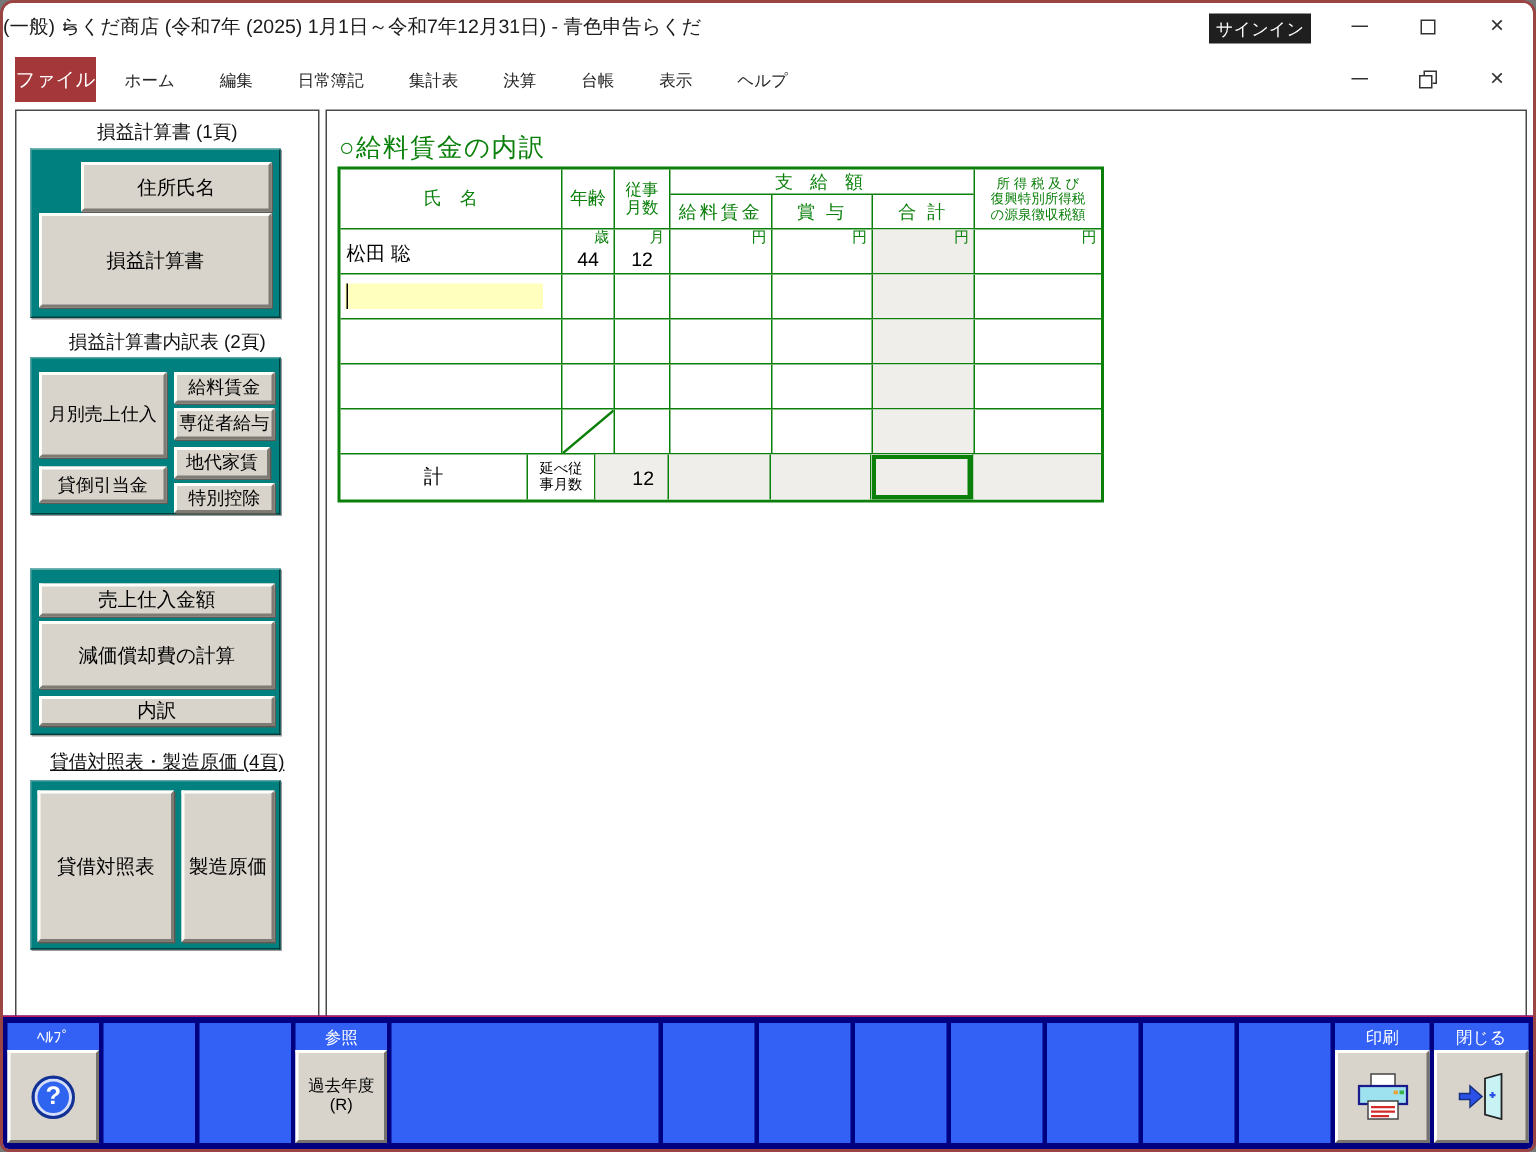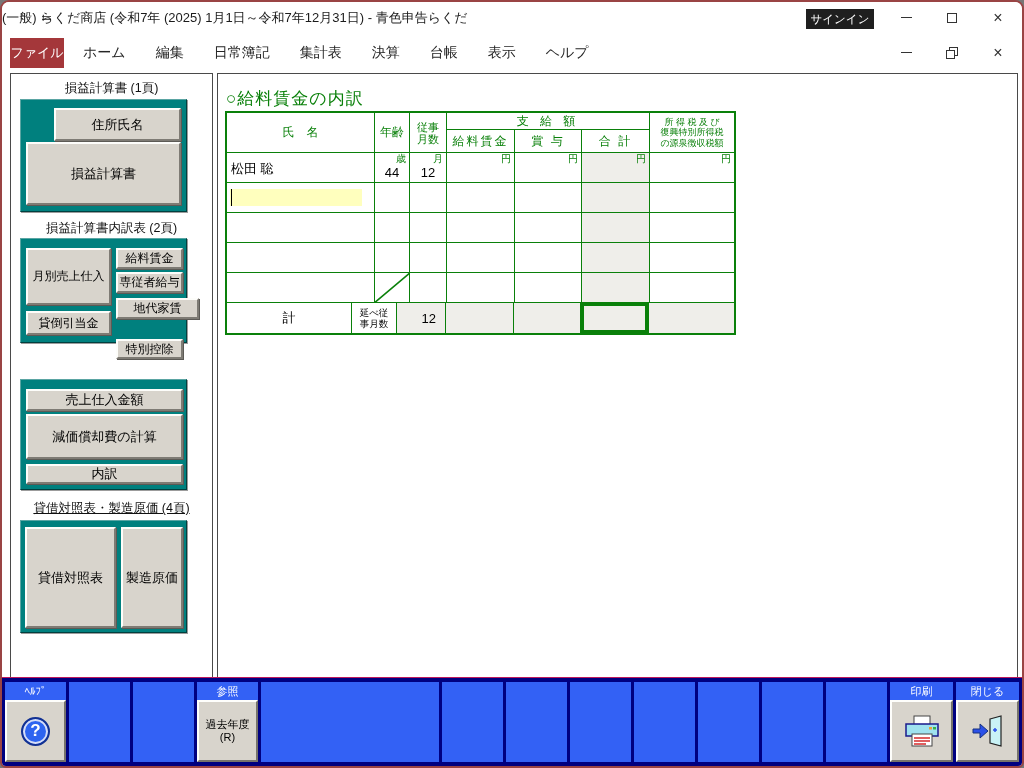--- a/index.html
+++ b/index.html
@@ -28,21 +28,21 @@
   .g-restore{position:relative;width:12px;height:12px;}
   .g-restore .b1{position:absolute;left:0;bottom:0;width:9px;height:9px;border:1px solid #333;background:#fff;}
   .g-restore .b2{position:absolute;right:0;top:0;width:9px;height:9px;border:1px solid #333;}
   .g-x{font-size:16px;line-height:16px;color:#333;}
 
   
   .menubar{position:absolute; left:0; top:32px; width:100%; height:38px; background:#fff;}
   .file-tab{position:absolute; left:8px; top:4px; width:54px; height:30px; background:var(--file-tab-red);
     color:#fff; font-size:13px; display:flex; align-items:center; justify-content:center;}
   .menu-items{position:absolute; left:66px; top:4px; height:30px; display:flex;}
-  .menu-item{padding:0 15px; display:flex; align-items:center; font-size:14px; color:#262626;}
+  .menu-item{padding:0 15px; display:flex; align-items:center; font-size:11px; color:#262626;}
 
   
   .sidebar{position:absolute; left:8px; top:71px; width:203px; height:618px; border:1px solid #4a4a4a; background:#fff;}
   .main{position:absolute; left:215px; top:71px; width:801px; height:618px; border:1px solid #4a4a4a; background:#fff;}
 
   .sec-header{position:absolute; width:100%; text-align:center; font-size:12.5px; color:#111; white-space:nowrap;}
   .teal-panel{position:absolute; left:9px; width:167px; background:var(--teal);
     border:1px solid #5aa5a3; border-right-color:#00403f; border-bottom-color:#00403f; box-shadow:1px 1px 0 #9c9c9c;}
   .sbtn{position:absolute; background:var(--button-face); color:#000;
     border:2px solid; border-color:#fdfdfa #7e7b74 #7e7b74 #fdfdfa; box-shadow:1px 1px 0 #5c5a55;
@@ -152,22 +152,22 @@
     <div class="teal-panel" style="top:25px; height:113px;">
       <div class="sbtn" style="left:5px; top:42px; width:155px; height:63px;">損益計算書</div>
       <div class="sbtn" style="left:33px; top:8px; width:127px; height:33px;">住所氏名</div>
     </div>
 
     <div class="sec-header" style="top:146px;">損益計算書内訳表 (2頁)</div>
     <div class="teal-panel" style="top:164px; height:105px;">
       <div class="sbtn small" style="left:5px; top:9px; width:85px; height:57px;">月別売上仕入</div>
       <div class="sbtn small" style="left:95px; top:9px; width:67px; height:21px;">給料賃金</div>
       <div class="sbtn small" style="left:95px; top:33px; width:67px; height:21px;">専従者給与</div>
-      <div class="sbtn small" style="left:95px; top:59px; width:83px; height:21px;">地代家賃</div>
-      <div class="sbtn small" style="left:95px; top:100px; width:67px; height:20px;">特別控除</div>
+      <div class="sbtn small" style="left:95px; top:59px; width:64px; height:21px;">地代家賃</div>
+      <div class="sbtn small" style="left:95px; top:83px; width:67px; height:20px;">特別控除</div>
       <div class="sbtn small" style="left:5px; top:72px; width:85px; height:24px;">貸倒引当金</div>
     </div>
 
     <div class="teal-panel" style="top:305px; height:111px;">
       <div class="sbtn" style="left:5px; top:9px; width:157px; height:22px;">売上仕入金額</div>
       <div class="sbtn" style="left:5px; top:34px; width:157px; height:45px;">減価償却費の計算</div>
       <div class="sbtn" style="left:5px; top:84px; width:157px; height:20px;">内訳</div>
     </div>
 
     <div class="sec-header" style="top:426px;text-decoration:underline;">貸借対照表・製造原価 (4頁)</div>

